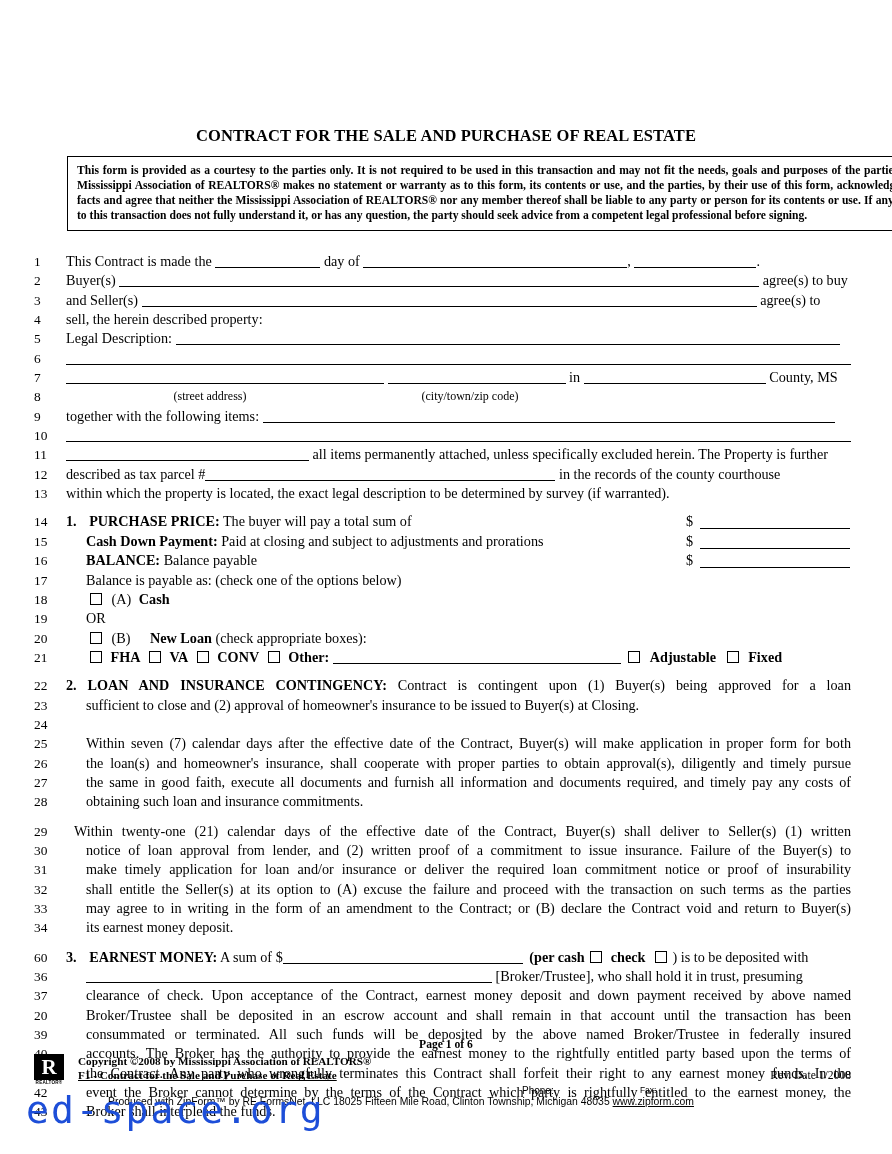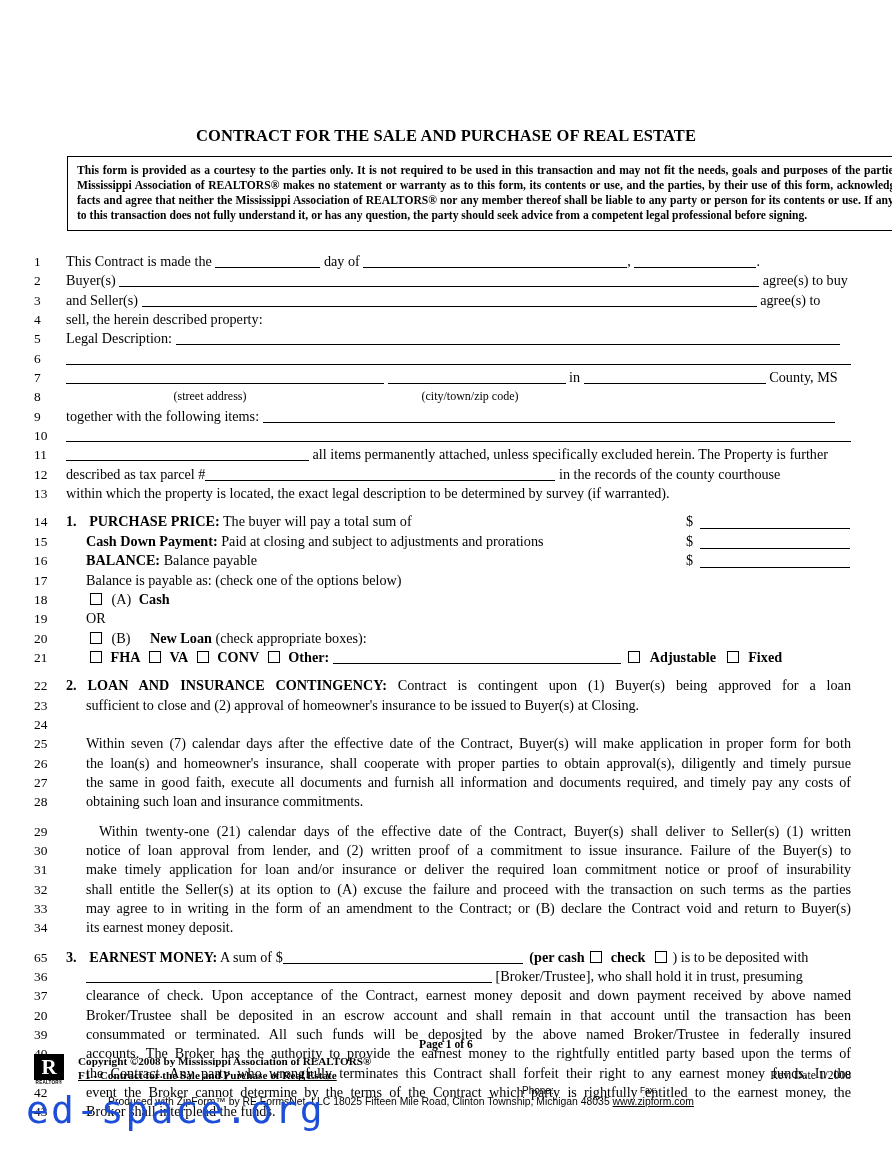--- a/index.html
+++ b/index.html
@@ -453,21 +453,21 @@
     </div>
     <div class="ln">
       <span class="num">28</span>
       <span class="txt" style="left:86px">obtaining such loan and insurance commitments.</span>
     </div>
 
     <div class="ln" style="height:10px"></div>
 
     <div class="ln">
       <span class="num">29</span>
-      <span class="txt just" style="left:99px">Within twenty-one (21) calendar days of the effective date of the Contract, Buyer(s) shall deliver to Seller(s) (1) written</span>
+      <span class="txt just" style="left:74px">Within twenty-one (21) calendar days of the effective date of the Contract, Buyer(s) shall deliver to Seller(s) (1) written</span>
     </div>
     <div class="ln">
       <span class="num">30</span>
       <span class="txt just" style="left:86px">notice of loan approval from lender, and (2) written proof of a commitment to issue insurance. Failure of the Buyer(s) to</span>
     </div>
     <div class="ln">
       <span class="num">31</span>
       <span class="txt just" style="left:86px">make timely application for loan and/or insurance or deliver the required loan commitment notice or proof of insurability</span>
     </div>
     <div class="ln">
@@ -479,21 +479,21 @@
       <span class="txt just" style="left:86px">may agree to in writing in the form of an amendment to the Contract; or (B) declare the Contract void and return to Buyer(s)</span>
     </div>
     <div class="ln">
       <span class="num">34</span>
       <span class="txt" style="left:86px">its earnest money deposit.</span>
     </div>
 
     <div class="ln" style="height:10px"></div>
 
     <div class="ln">
-      <span class="num">65</span>
+      <span class="num">60</span>
       <span class="txt" style="left:66px">
         <b>3.</b>
         <b style="margin-left:9px">EARNEST MONEY:</b>
         <span>A sum of $</span><span class="rule" style="width:240px"></span>
         <b style="margin-left:3px">(per cash</b>
         <span class="cb"></span>
         <b style="margin-left:3px">check</b>
         <span class="cb" style="margin-left:6px"></span>
         <span>) is to be deposited with</span>
       </span>

